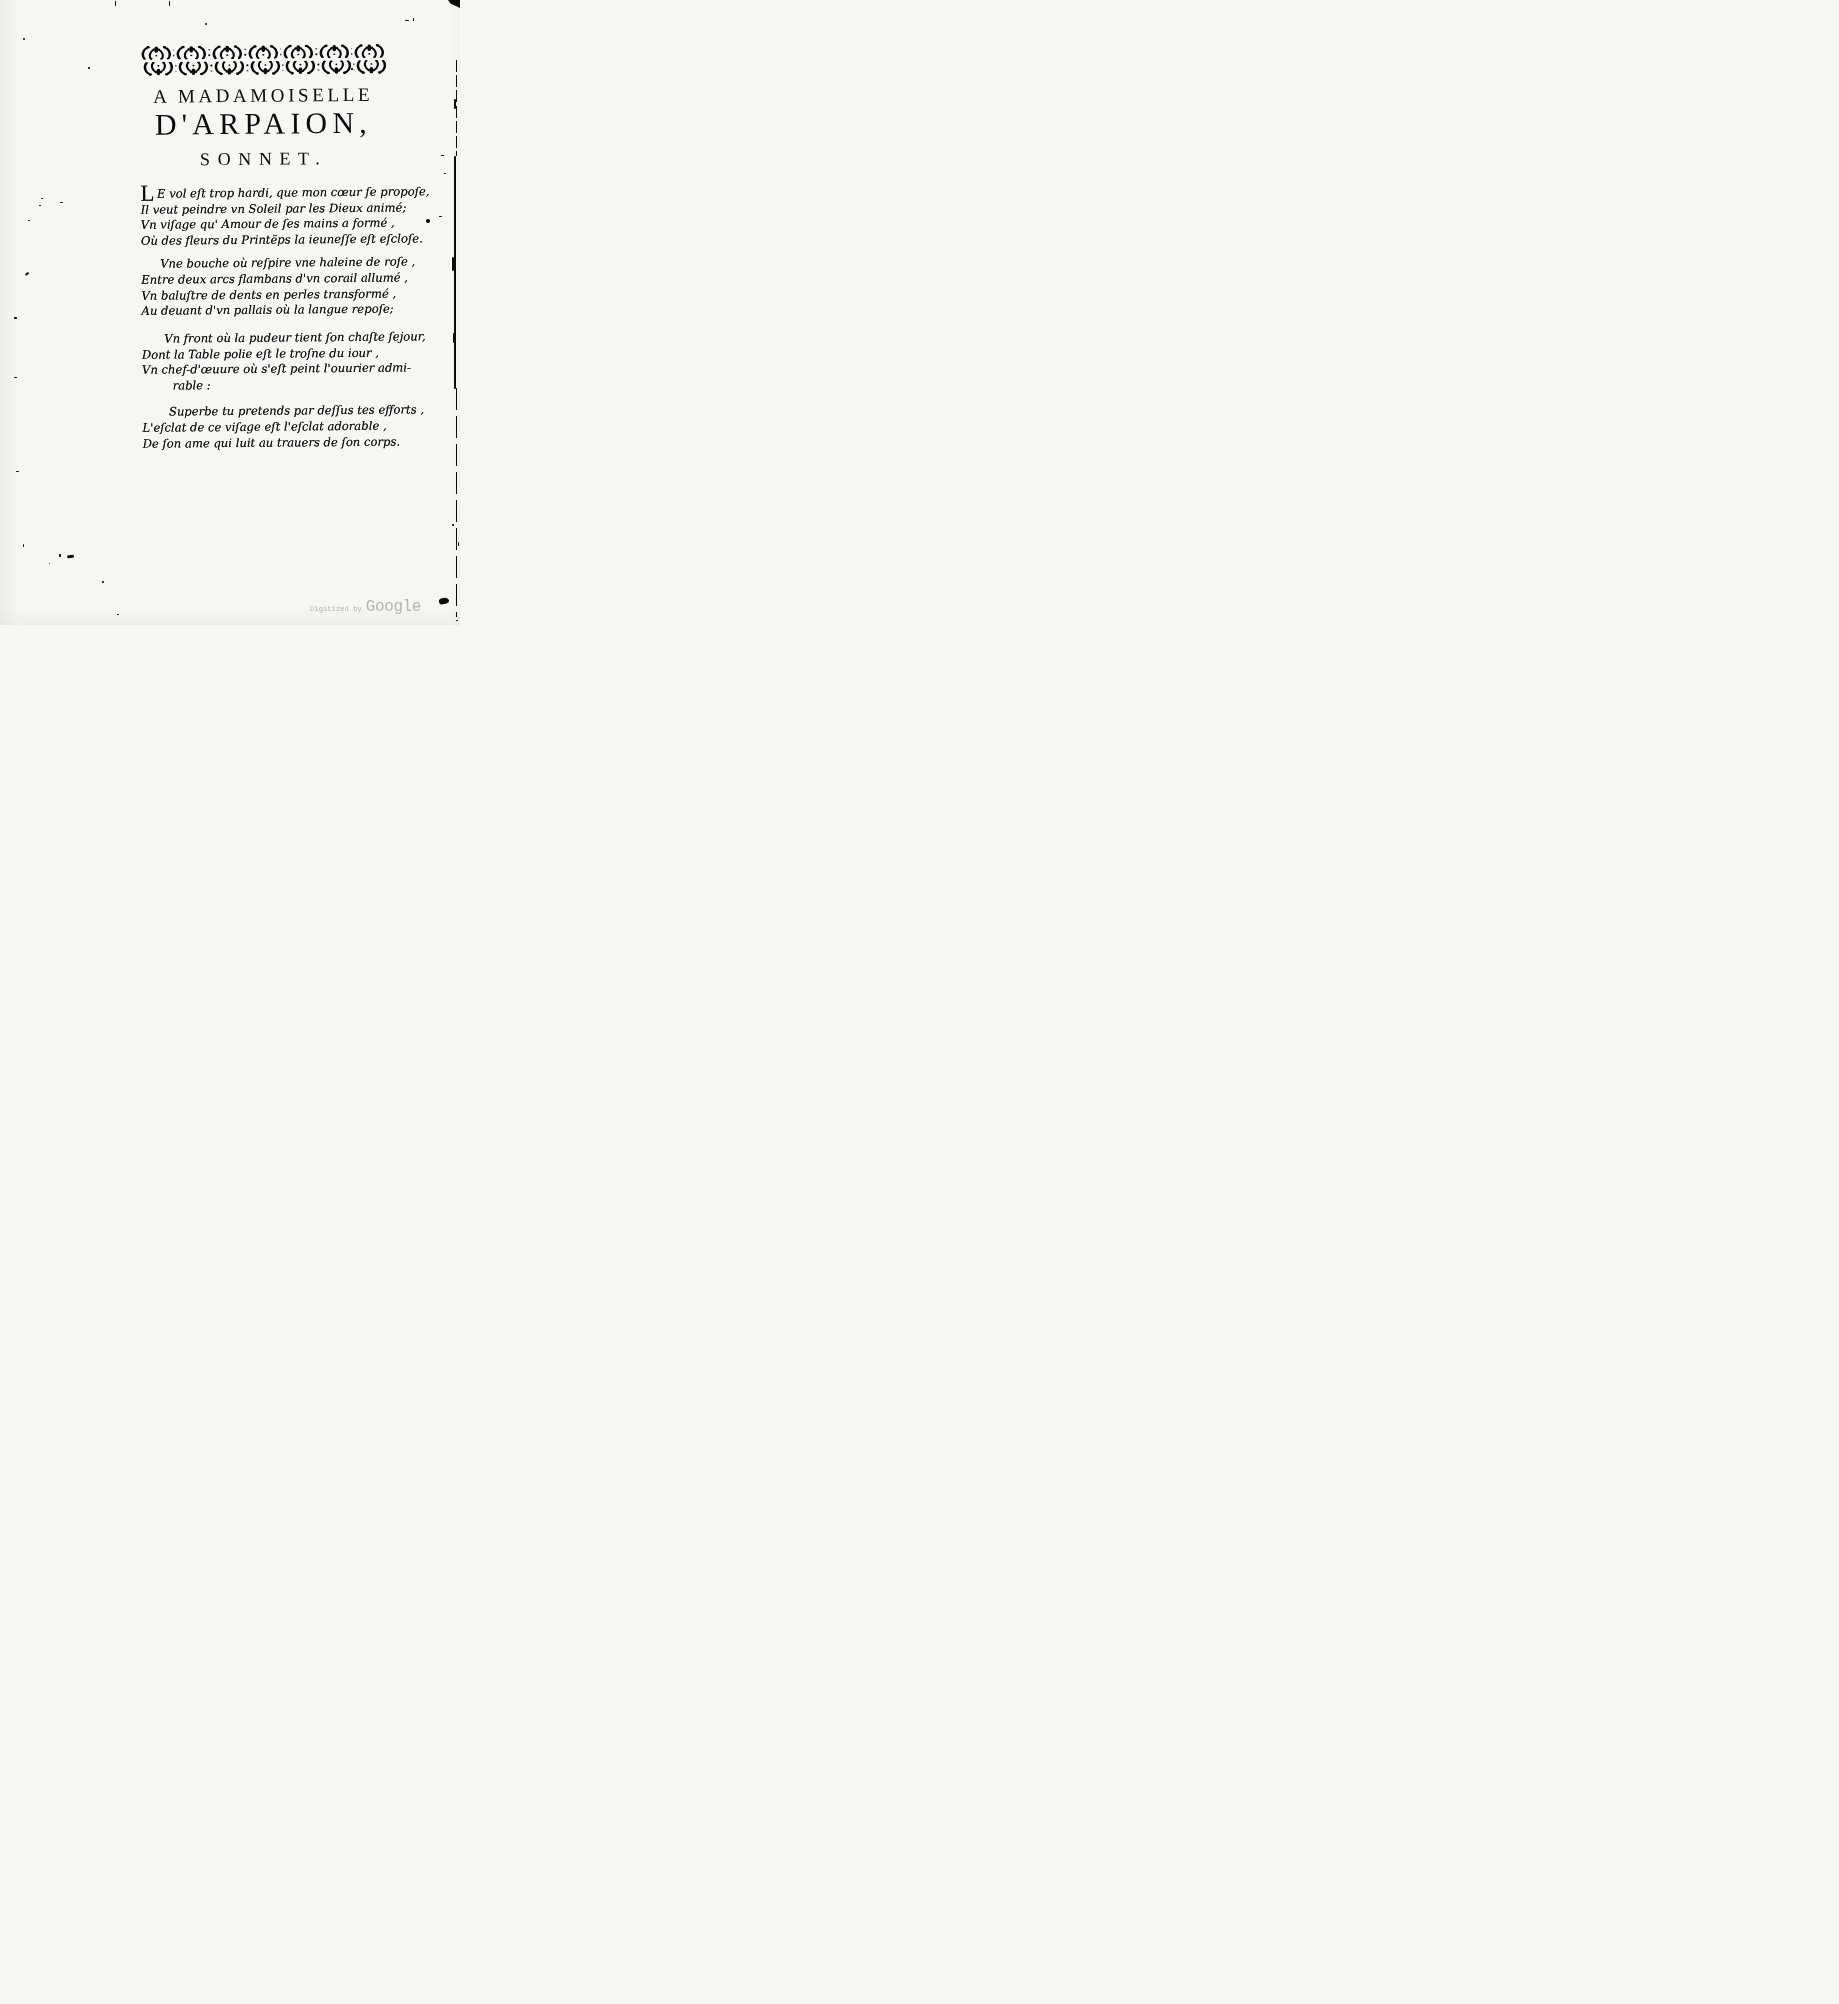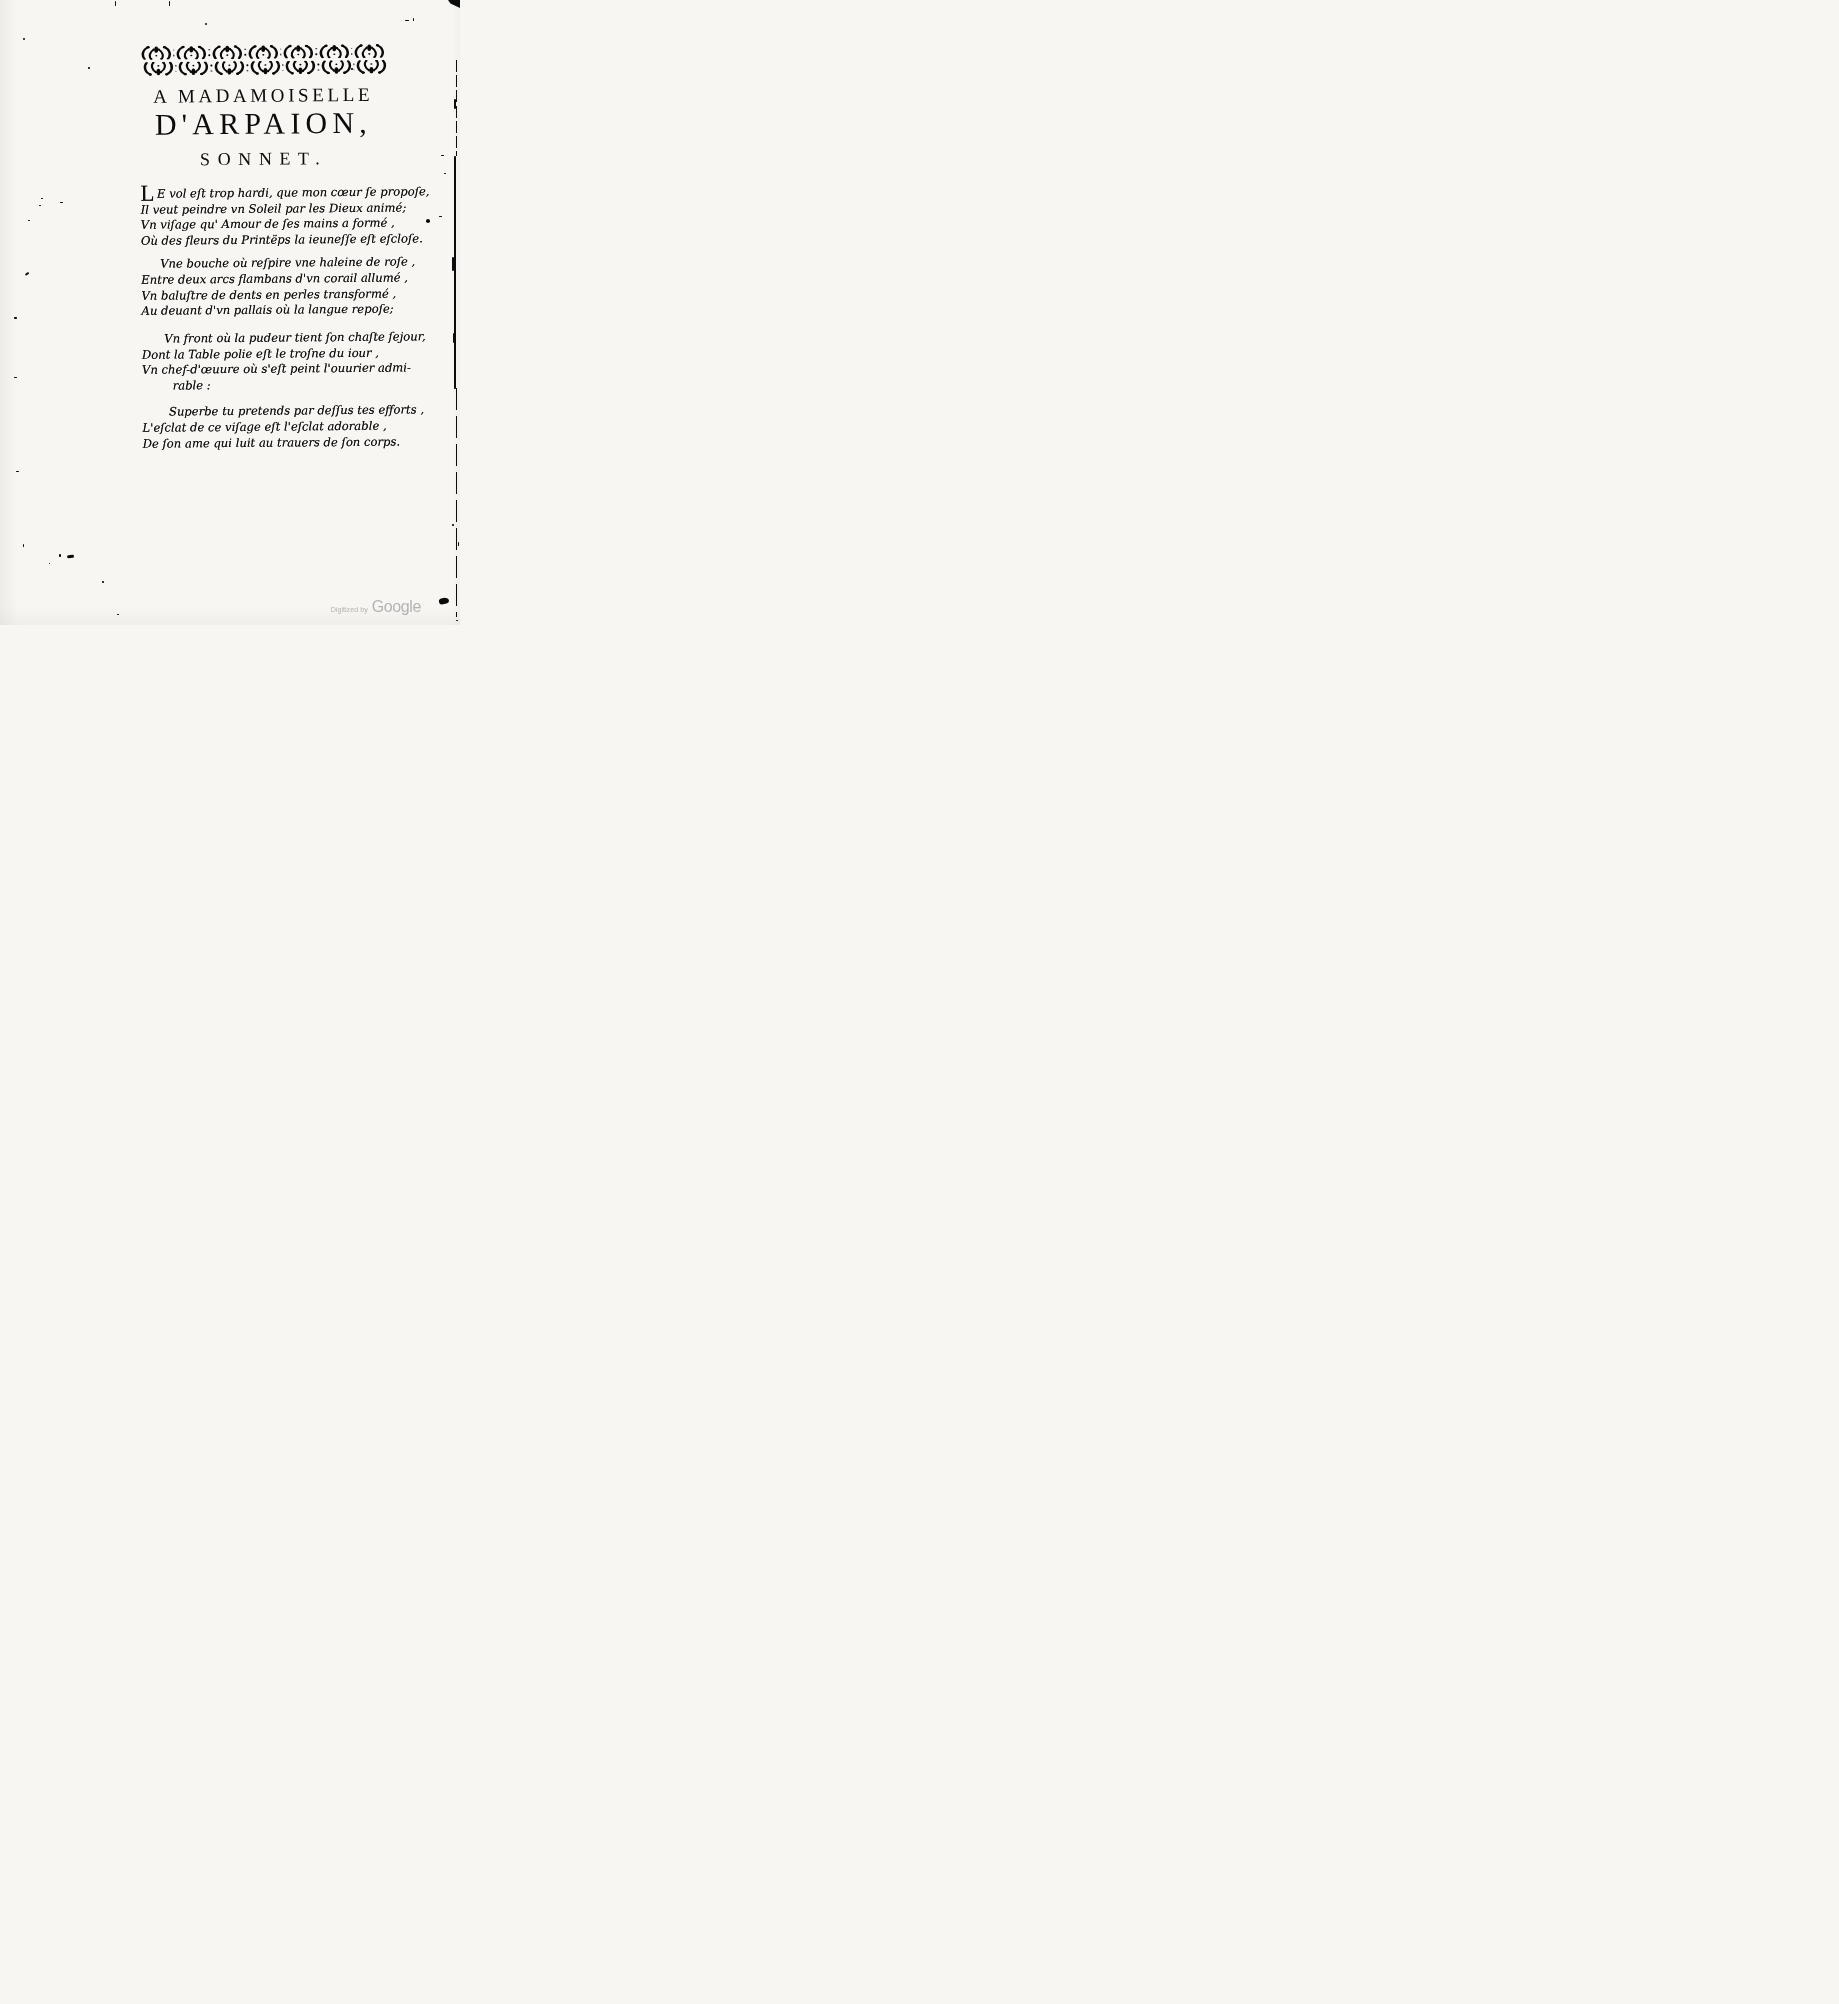--- a/index.html
+++ b/index.html
@@ -54,22 +54,22 @@
   .s2 .line:nth-child(4){padding-left:30.5px;}
   .s3 .line:nth-child(1){padding-left:26.5px;}
   .dropcap{
     display:inline-block;font-style:normal;font-family:"Liberation Serif",serif;
     font-size:23px;line-height:12px;position:relative;top:2.8px;
     margin-right:2px;letter-spacing:0.4px;
   }
 
   
   .watermark{position:absolute;top:598px;right:39px;display:flex;align-items:baseline;gap:4px;}
-  .wm-prefix{font-family:Liberation Sans, sans-serif;font-size:7.2px;color:var(--wm);}
-  .wm-brand{font-family:Liberation Sans, sans-serif;font-size:16px;color:var(--wm);letter-spacing:-0.4px;}
+  .wm-prefix{font-family:Liberation Mono, monospace;font-size:7.2px;color:var(--wm);}
+  .wm-brand{font-family:Liberation Mono, monospace;font-size:16px;color:var(--wm);letter-spacing:-0.4px;}
 
   
   .speck{position:absolute;background:var(--ink);border-radius:0.8px;}
   .corner-mark{
     position:absolute;left:448px;top:0;width:12px;height:8px;background:var(--ink);
     clip-path:polygon(0 0,100% 0,100% 100%,20% 45%);
   }
   .edge-seg{position:absolute;background:var(--ink);}
   .edge-dash-a{
     position:absolute;left:456px;top:60px;width:0.8px;height:96px;

